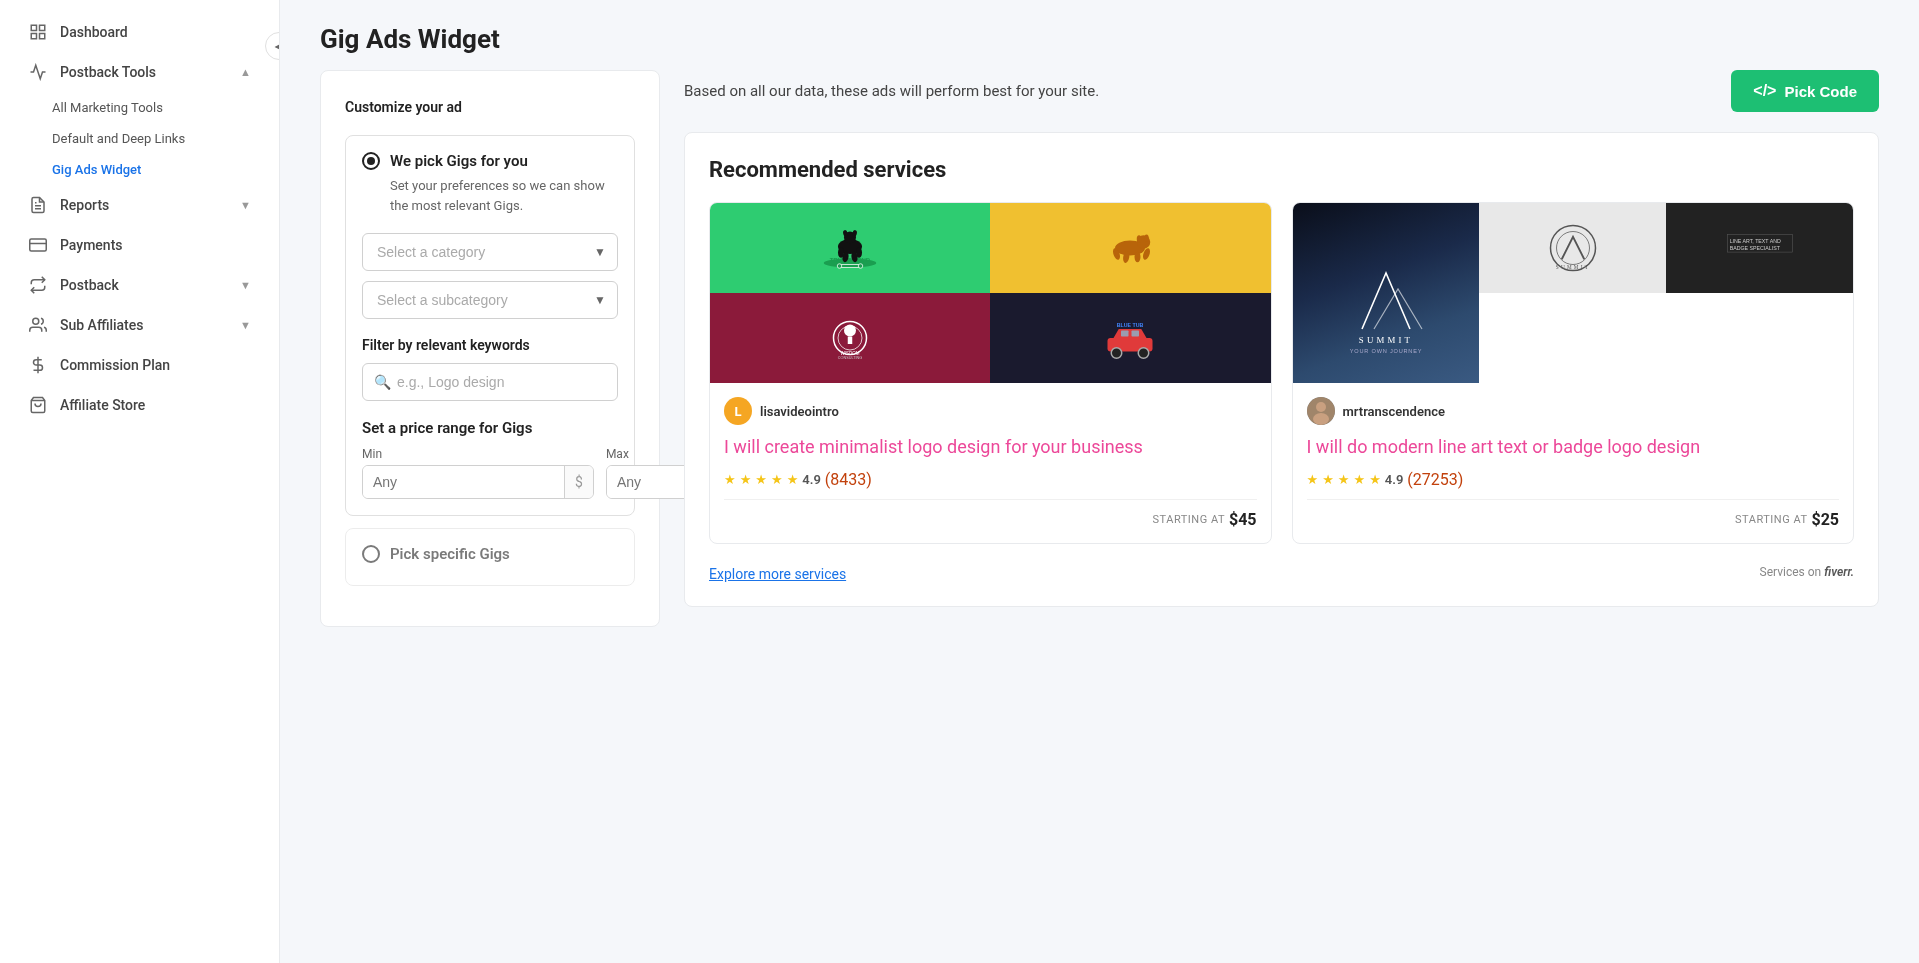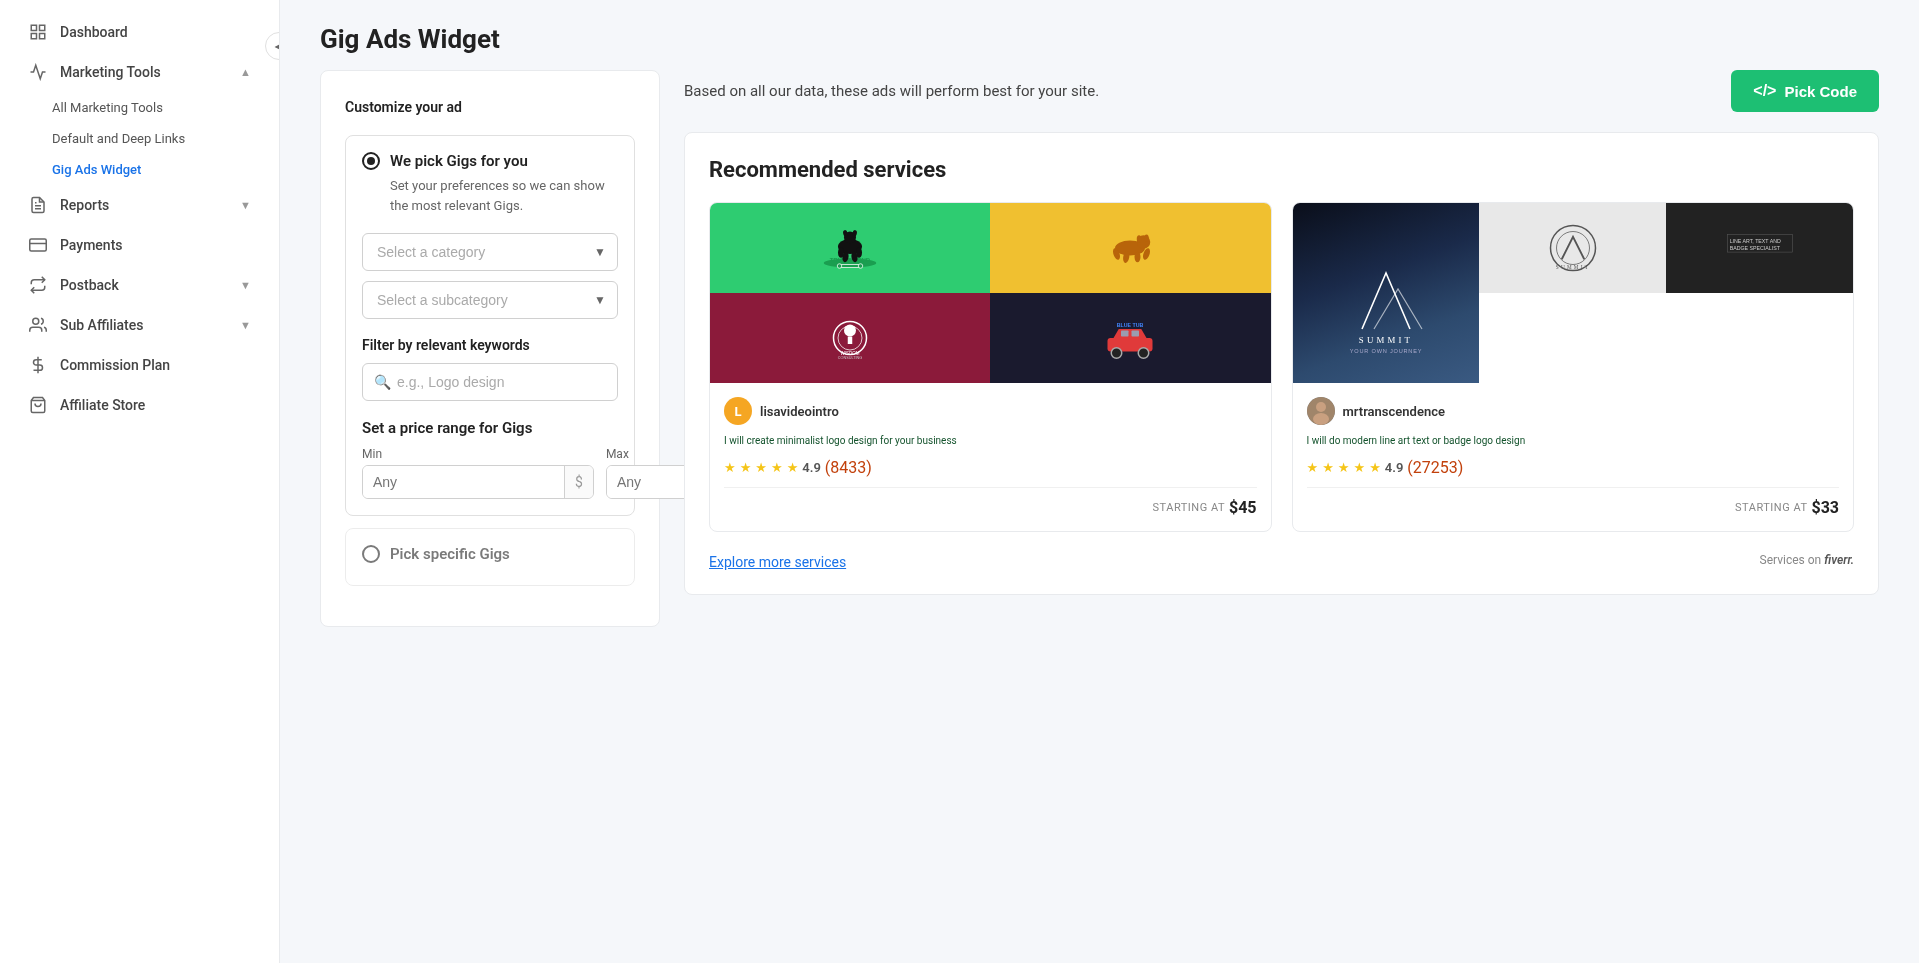--- a/index.html
+++ b/index.html
@@ -318,22 +318,22 @@
       font-weight: 700;
       font-size: 13px;
       color: #fff;
     }
     .seller-name {
       font-size: 13px;
       font-weight: 600;
       color: #333;
     }
     .service-desc {
-      font-size: 10px;
-      color: #14532d;
+      font-size: 18px;
+      color: #ec4899;
       line-height: 1.5;
       margin-bottom: 10px;
     }
     .rating-row {
       display: flex;
       align-items: center;
       gap: 4px;
       margin-bottom: 10px;
     }
     .star { color: #f5c518; font-size: 13px; }
@@ -393,21 +393,21 @@
       </span>
       <span>Dashboard</span>
     </div>
 
     <div class="nav-item">
       <span class="nav-icon">
         <svg class="icon-svg" viewBox="0 0 24 24" fill="none" stroke="currentColor" stroke-width="2">
           <path d="M22 12h-4l-3 9L9 3l-3 9H2"></path>
         </svg>
       </span>
-      <span>Marketing Tools</span>
+      <span>Postback Tools</span>
       <span class="chevron">▲</span>
     </div>
 
     <div class="nav-sub-item">
       <span>All Marketing Tools</span>
     </div>
     <div class="nav-sub-item">
       <span>Default and Deep Links</span>
     </div>
     <div class="nav-sub-item active">
@@ -704,21 +704,21 @@
                 <span class="star">★</span>
                 <span class="star">★</span>
                 <span class="star">★</span>
                 <span class="star">★</span>
                 <span class="star">★</span>
                 <span class="rating-num">4.9</span>
                 <span class="rating-count">(27253)</span>
               </div>
               <div class="price-row-card">
                 <span class="starting-at">STARTING AT</span>
-                <span class="price-val">$33</span>
+                <span class="price-val">$25</span>
               </div>
             </div>
           </div>
 
         </div>
 
         <div style="display:flex; justify-content:space-between; align-items:center; margin-top:8px;">
           <a class="explore-link">Explore more services</a>
           <span class="fiverr-footer">
             Services on <span class="fiverr-brand">fiverr.</span>

